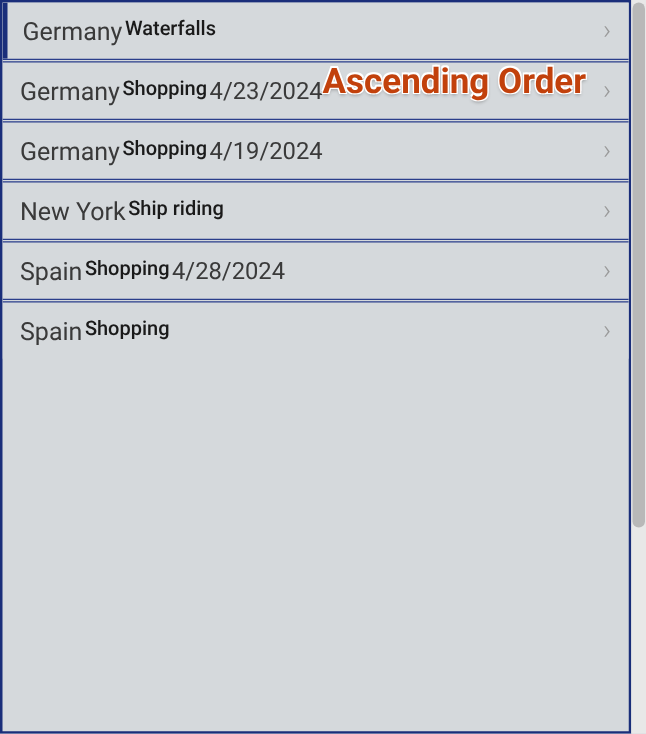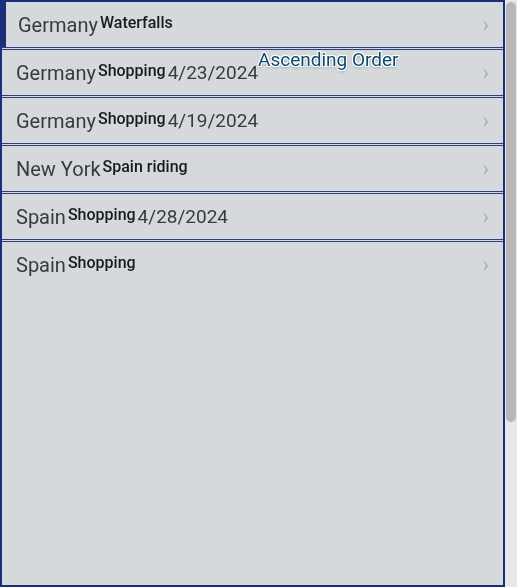--- a/index.html
+++ b/index.html
@@ -58,23 +58,23 @@
     }
     .chevron {
       color: #9a9a9a;
       font-size: 22px;
       font-weight: 300;
     }
     .annotation {
       position: absolute;
       top: 48px;
       left: 258px;
-      font-size: 19px;
-      font-weight: 400;
-      color: #0c4a6e;
+      font-size: 28px;
+      font-weight: 700;
+      color: #c2410c;
       text-shadow: 
         -1px -1px 0 #fff,
         1px -1px 0 #fff,
         -1px 1px 0 #fff,
         1px 1px 0 #fff,
         0 2px 3px rgba(0,0,0,0.3);
       pointer-events: none;
       z-index: 10;
     }
     .scrollbar-track {
@@ -118,21 +118,21 @@
     <div class="item-content">
       <div class="item-location">Germany</div>
       <div class="item-activity">Shopping</div>
       <div class="item-date">4/19/2024</div>
     </div>
     <span class="chevron">›</span>
   </div>
   <div class="list-item">
     <div class="item-content">
       <div class="item-location">New York</div>
-      <div class="item-activity">Spain riding</div>
+      <div class="item-activity">Ship riding</div>
     </div>
     <span class="chevron">›</span>
   </div>
   <div class="list-item">
     <div class="item-content">
       <div class="item-location">Spain</div>
       <div class="item-activity">Shopping</div>
       <div class="item-date">4/28/2024</div>
     </div>
     <span class="chevron">›</span>

